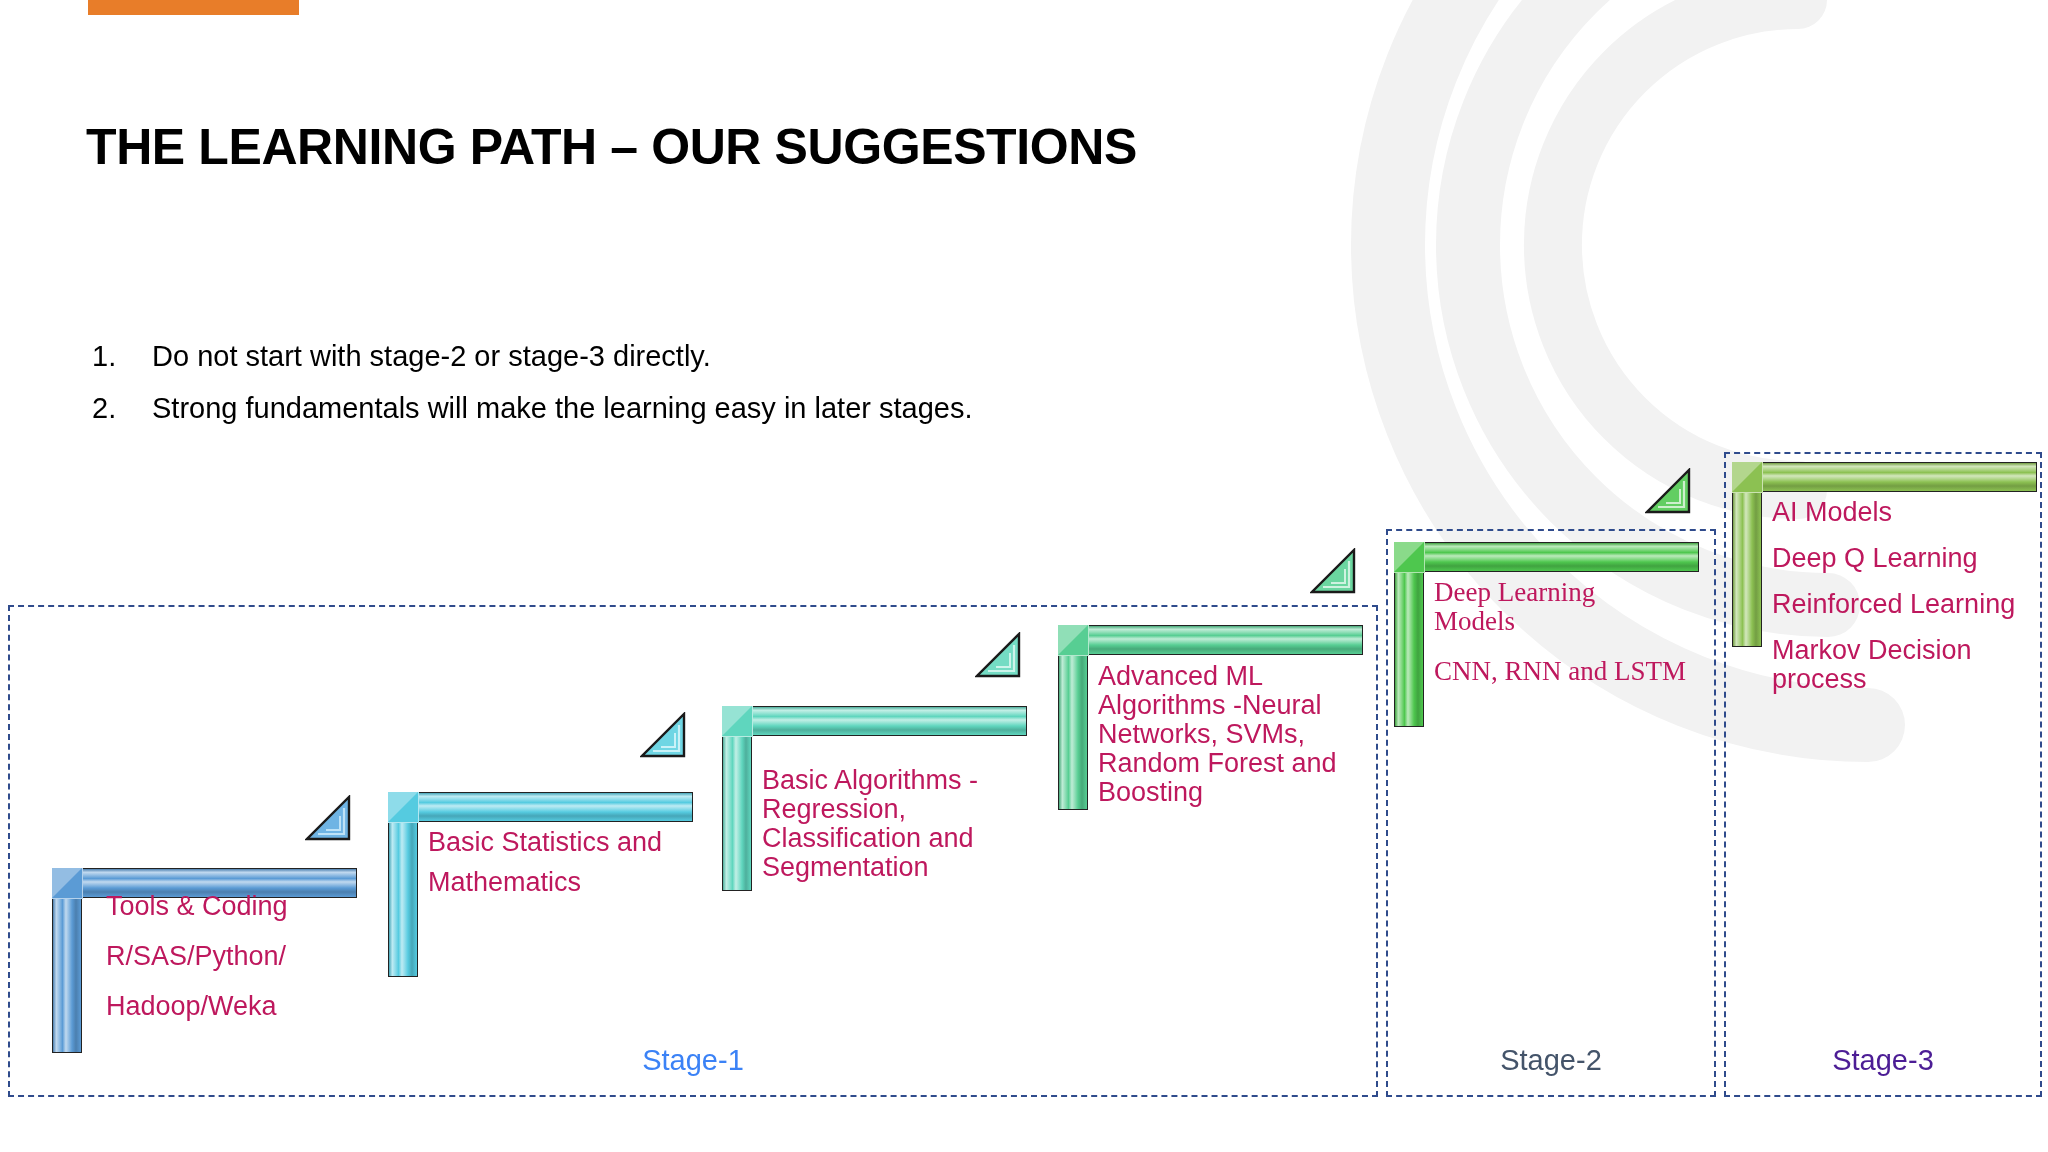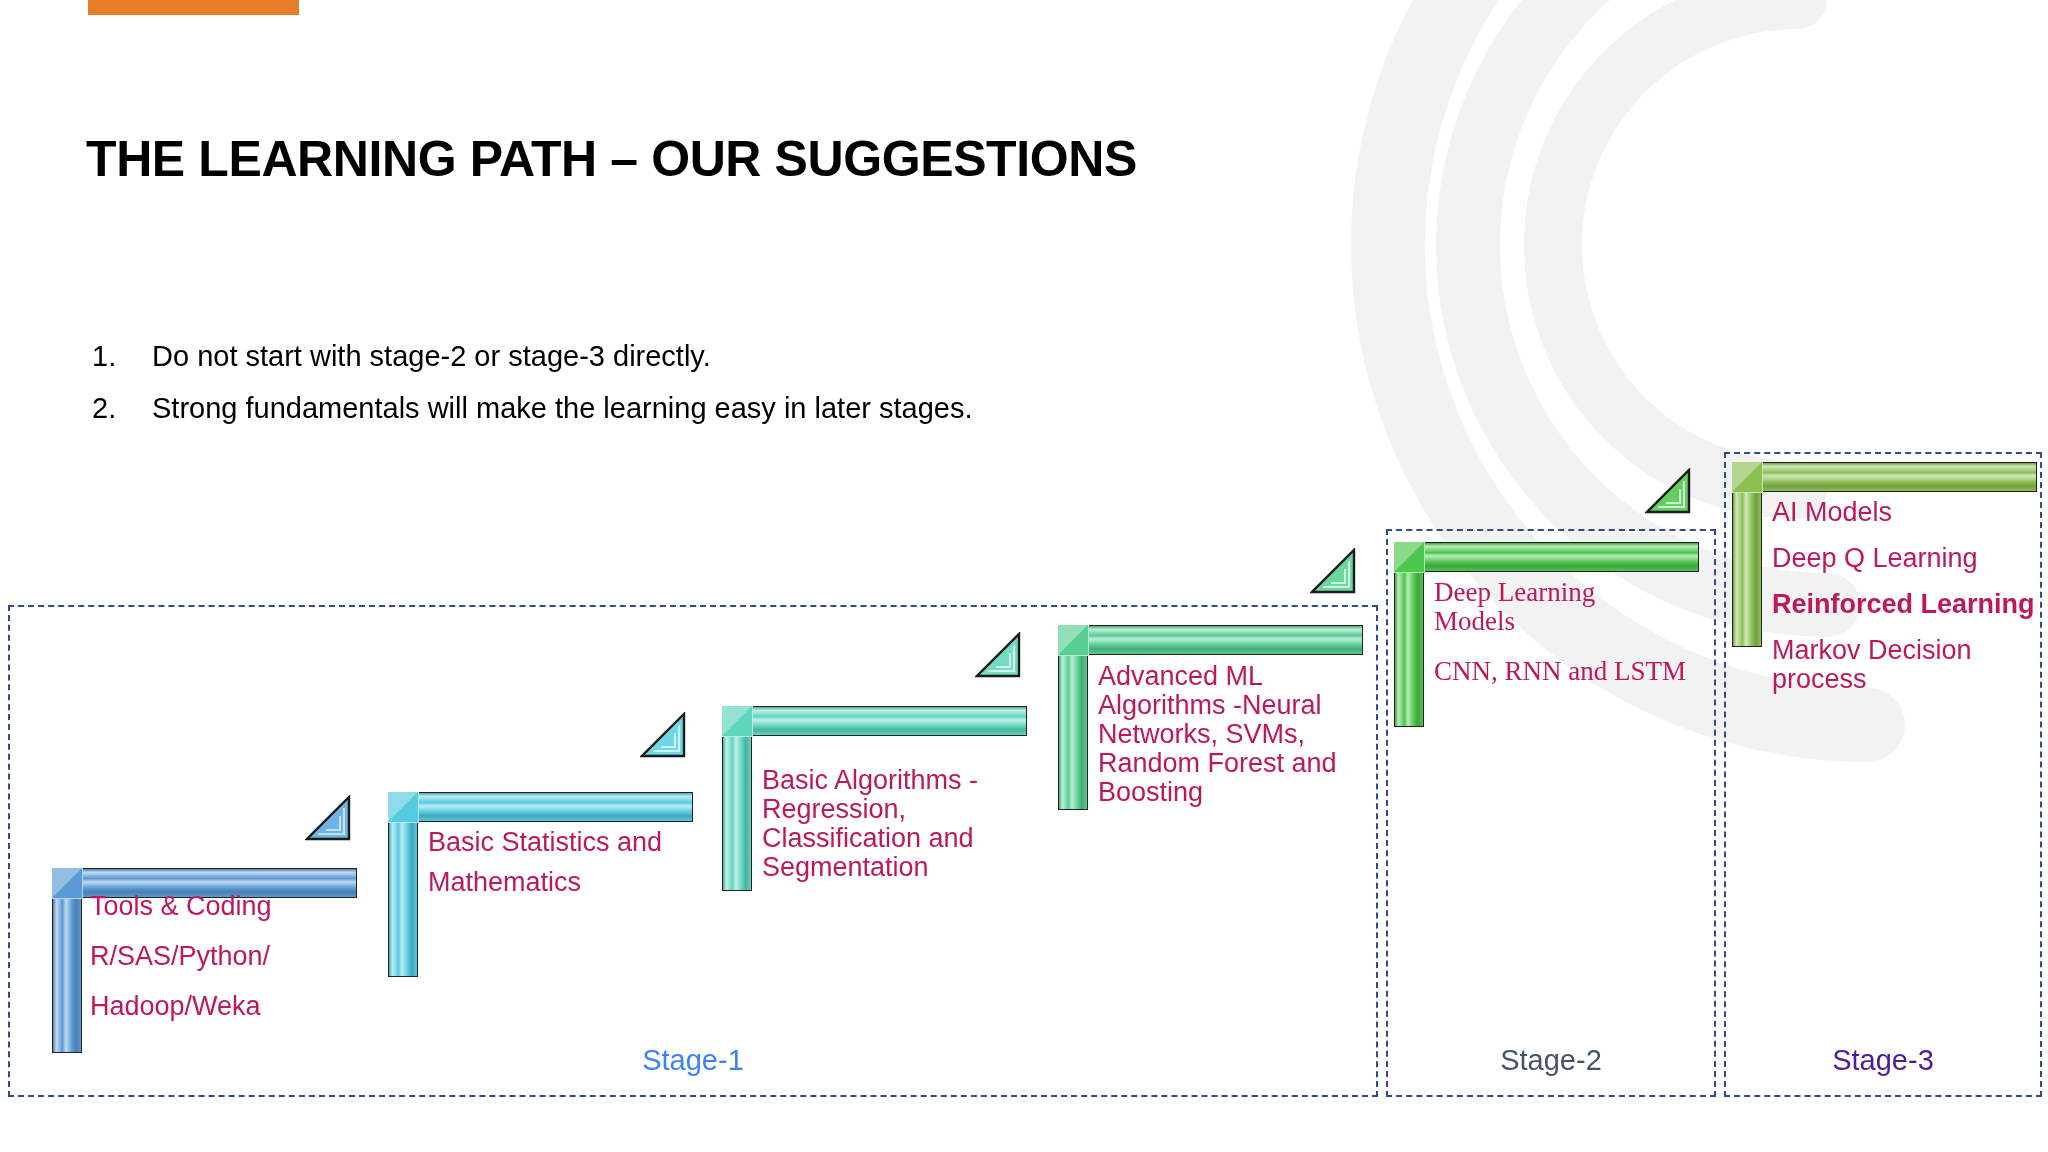--- a/index.html
+++ b/index.html
@@ -21,21 +21,20 @@
     position:absolute;left:88px;top:0px;width:211px;height:15px;
     background:#E87D29;
   }
 
   
   .title{
     position:absolute;left:86px;top:118px;
     font-size:50px;font-weight:bold;letter-spacing:-0.4px;
     color:#000000;white-space:nowrap;
     font-family:"Liberation Sans","DejaVu Sans",sans-serif;
-    margin-top:12px;
   }
 
   
   .points{position:absolute;left:92px;top:330px;width:1300px;}
   .point{
     display:flex;align-items:baseline;
     font-size:29px;color:#000;line-height:52px;
     font-family:"Liberation Sans","DejaVu Sans",sans-serif;
   }
   .point .num{width:60px;flex:0 0 60px;}
@@ -107,21 +106,21 @@
   .arrow svg{display:block;}
 
   
   .step-text{
     position:absolute;
     font-size:27px;line-height:29px;color:#be185d;
     font-family:"Liberation Sans","DejaVu Sans",sans-serif;
   }
   .step-text .ln{display:block;}
   .step-text.spaced .ln{margin-bottom:11px;}
-  .step-text.spaced4 .ln{margin-bottom:21px;}
+  .step-text.spaced4 .ln{margin-bottom:21px;margin-left:16px;}
 </style>
 </head>
 <body>
 
 <div class="slide">
 
   <div class="deco">
     <svg width="1150" height="1150" viewBox="0 0 1150 1150">
       <g fill="none" stroke="#F2F2F2" stroke-linecap="round">
         <path d="M 760 95 A 470 470 0 1 0 760 1055" stroke-width="74"></path>
@@ -285,18 +284,18 @@
         </div>
       <div class="bar bar-v" style="left:0;top:0;height:185px;">
           <span class="grad"></span>
         </div>
       <div class="mitre"></div>
     </div>
   </div>
   <div class="step-text" style="left:1772px;top:498px;width:266px;">
     <span class="ln" style="margin-bottom:17px;">AI Models</span>
     <span class="ln" style="margin-bottom:17px;">Deep Q Learning</span>
-    <span class="ln" style="margin-bottom:17px;font-weight:bold;">Reinforced Learning</span>
+    <span class="ln" style="margin-bottom:17px;">Reinforced Learning</span>
     <span class="ln">Markov Decision</span>
     <span class="ln">process</span>
   </div>
 
 </div>
 
 </body></html>

